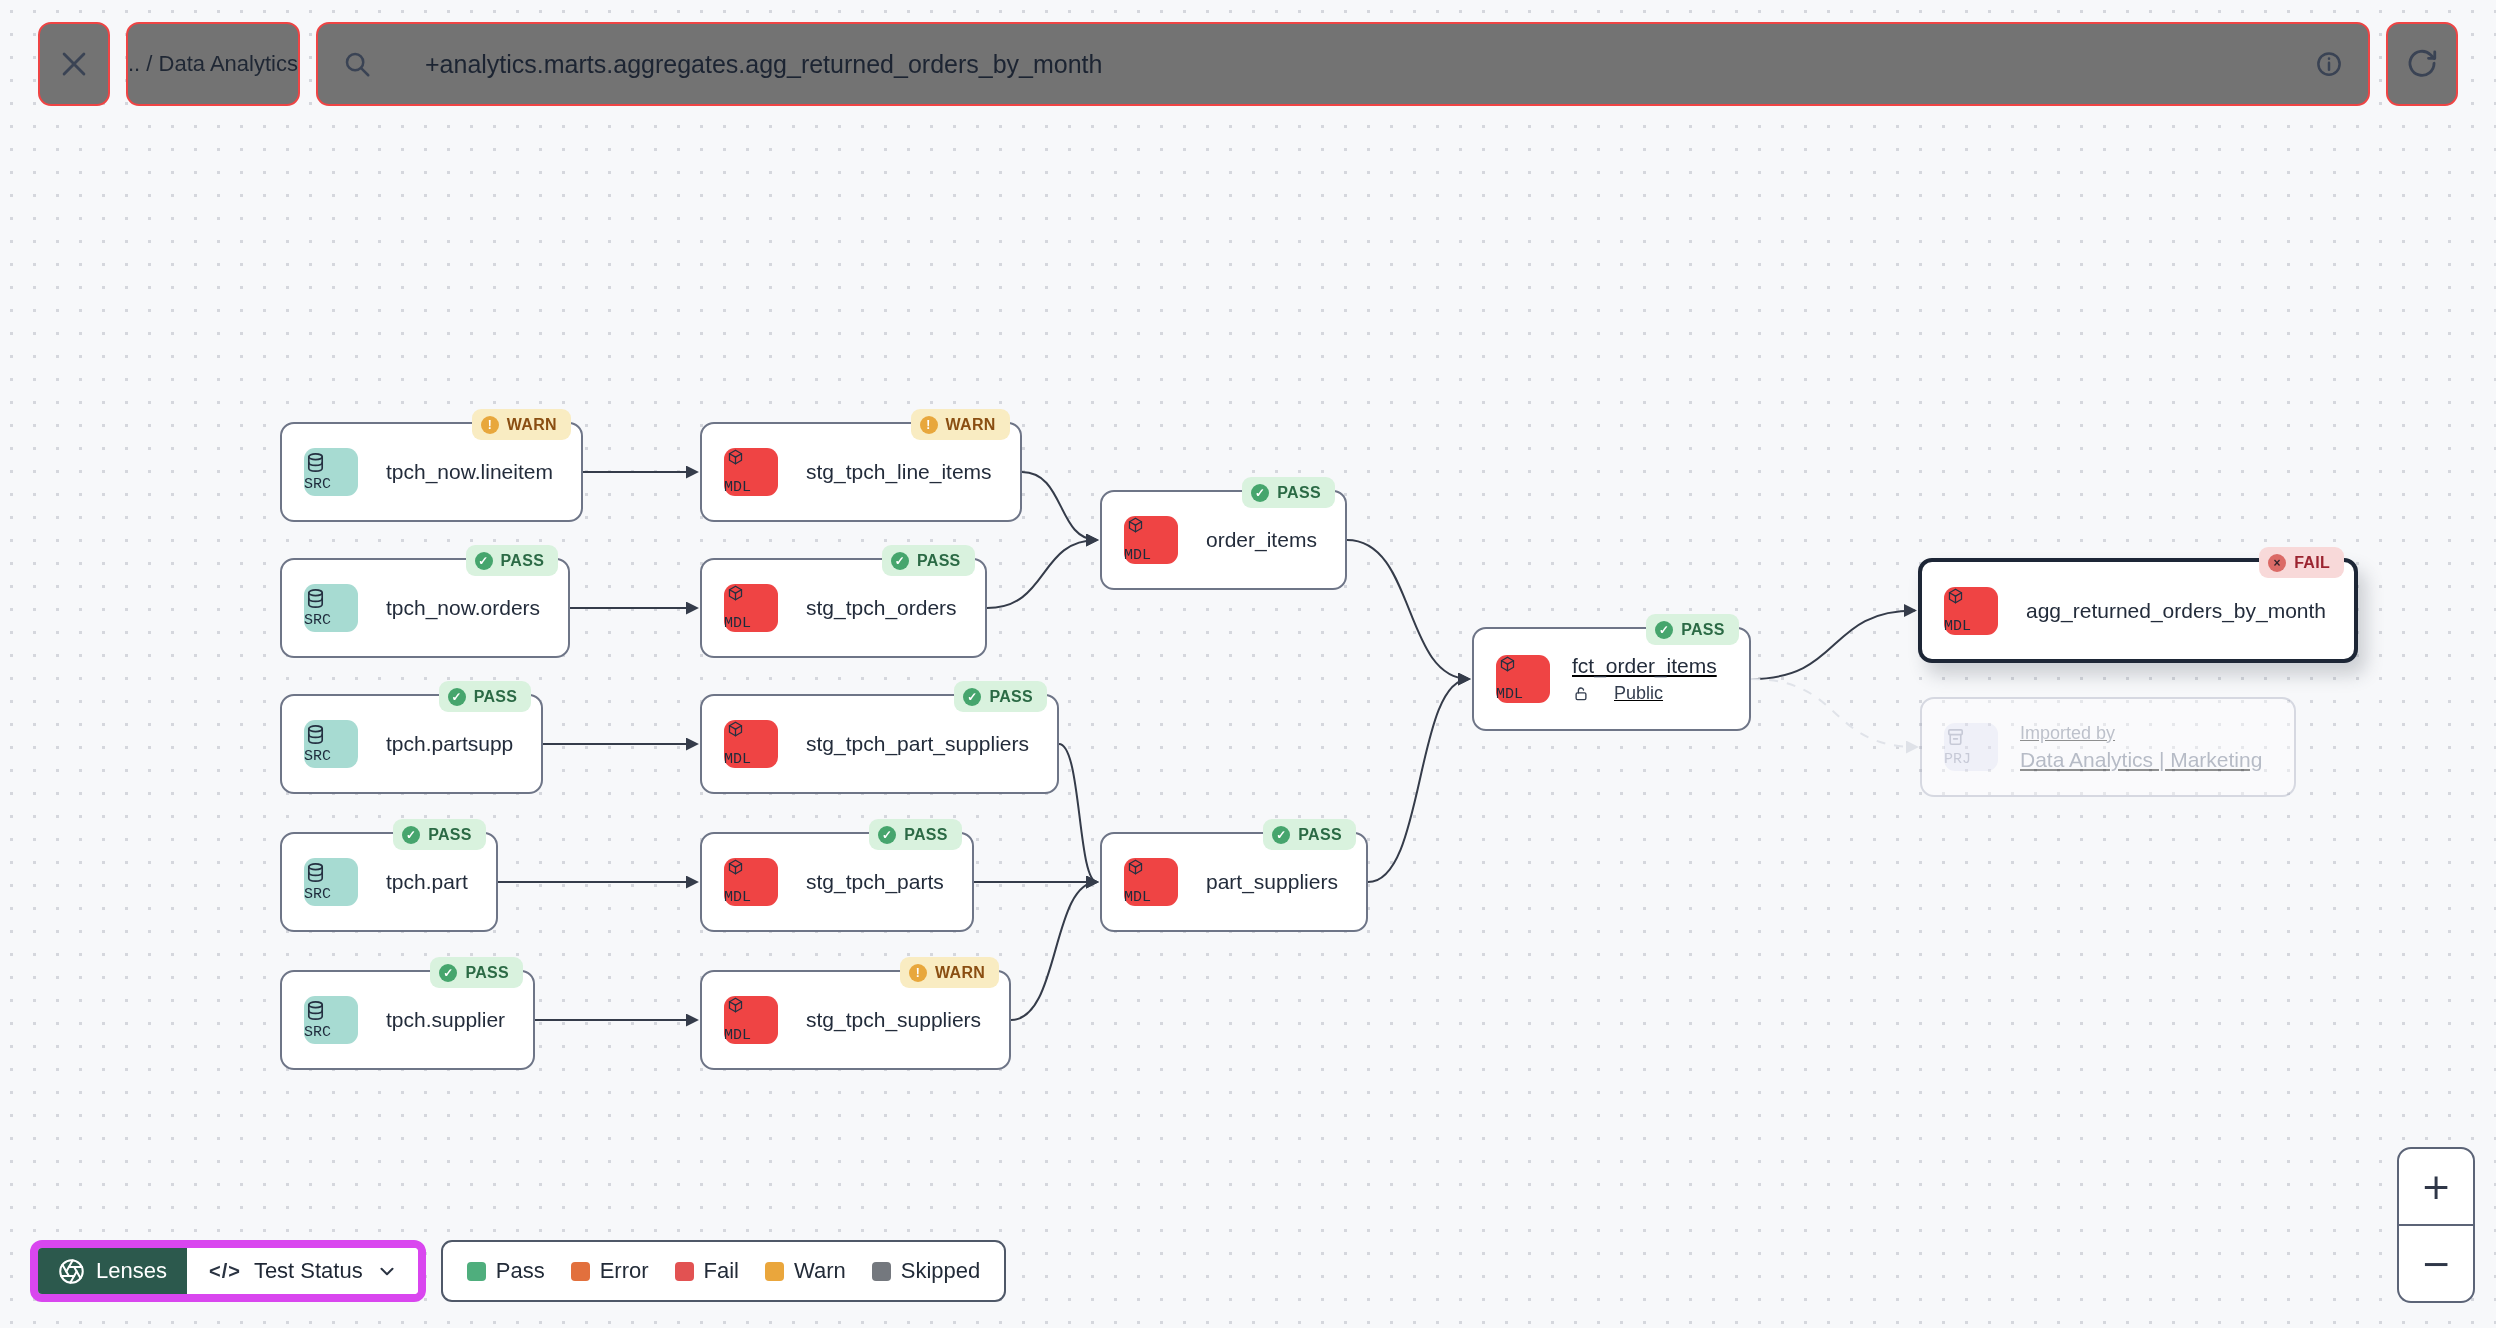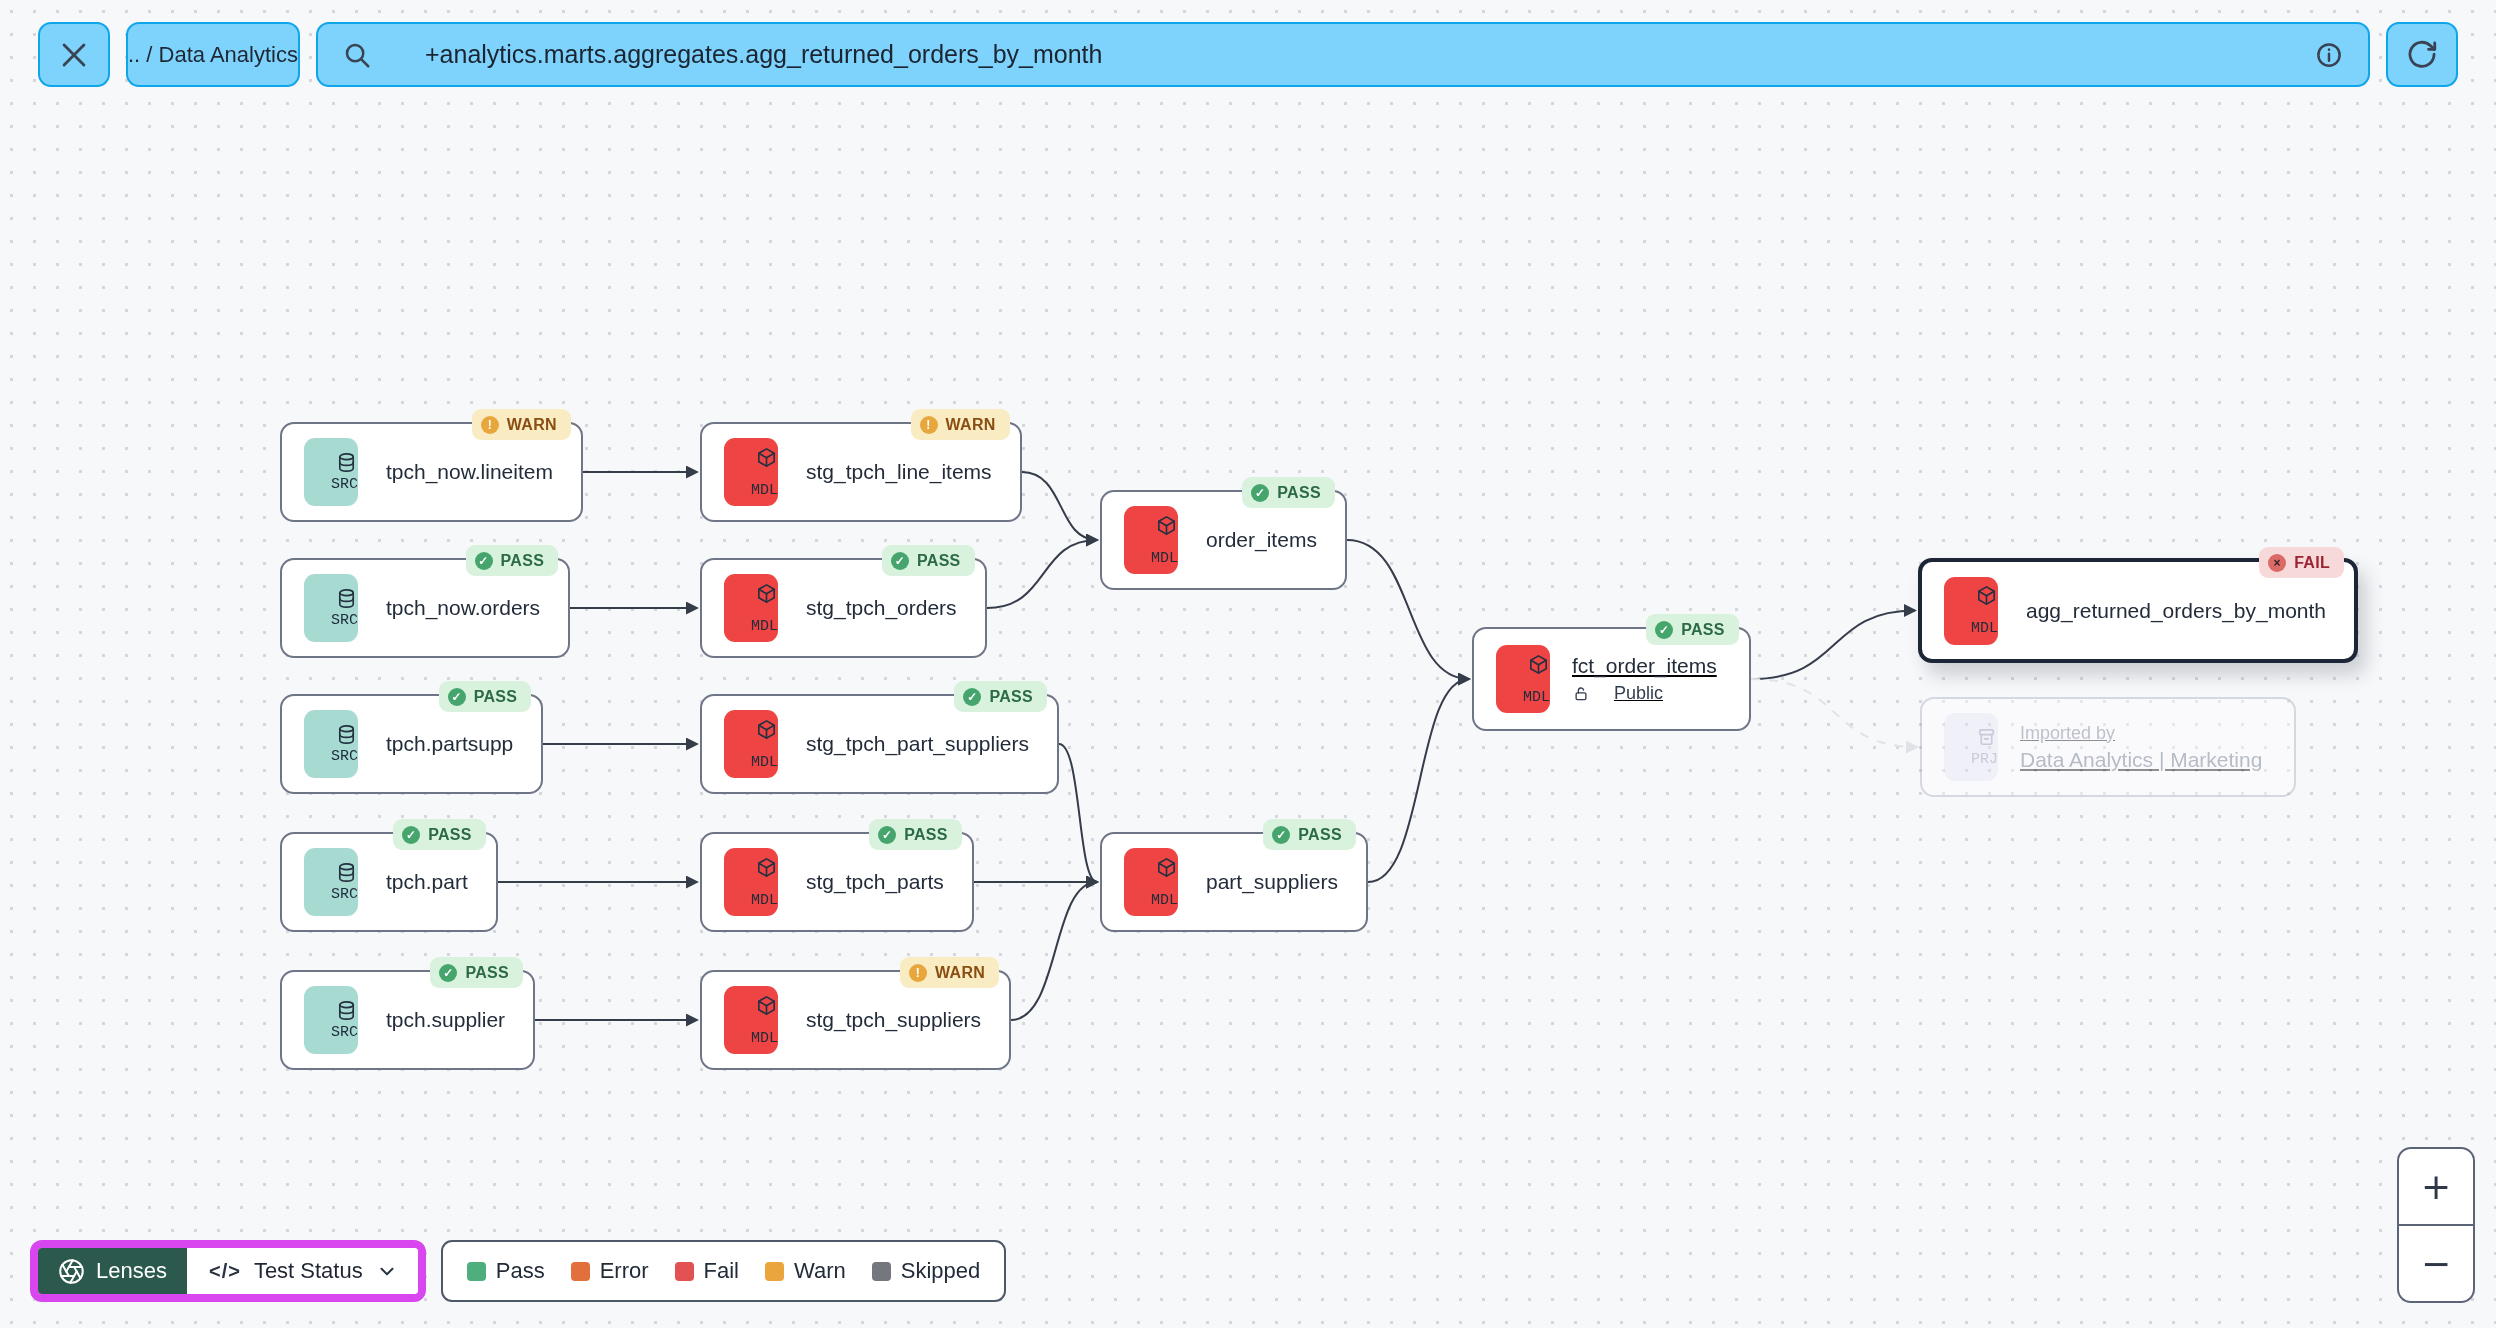--- a/index.html
+++ b/index.html
@@ -14,22 +14,22 @@
   .canvas{position:absolute;inset:0;}
   #edge-layer{position:absolute;left:0;top:0;width:2496px;height:1328px;}
   #node-layer{position:absolute;inset:0;}
   .node{
     position:absolute;display:flex;align-items:center;gap:22px;
     padding:0 22px;background:#ffffff;border:2px solid #6e7587;
     border-radius:14px;box-sizing:border-box;height:100px;
   }
   .node .nlabel{flex:1;text-align:center;white-space:nowrap;font-size:21px;color:#232c3b;padding:0 6px;}
   .tile{
-    width:54px;height:68px;border-radius:11px;flex:0 0 auto;
-    display:flex;flex-direction:column;align-items:flex-end;justify-content:center;gap:2px;
+    width:54px;height:48px;border-radius:11px;flex:0 0 auto;
+    display:flex;flex-direction:column;align-items:flex-start;justify-content:center;gap:2px;
     font-family:"Liberation Mono",monospace;font-size:15px;color:#1e2b3c;
   }
   .tile svg{width:23px;height:23px;stroke:#243041;fill:none;stroke-width:1.7;stroke-linecap:round;stroke-linejoin:round;}
   .tile-SRC{background:#a7dbd2;}
   .tile-MDL{background:#ef4444;gap:13px;}
   .tile-PRJ{background:#e6e6f7;color:#878ca8;}
   .tile-PRJ svg{stroke:#878ca8;}
   .badge{
     position:absolute;top:-15px;right:10px;height:31px;
     display:flex;align-items:center;gap:8px;padding:0 14px 0 9px;
@@ -46,22 +46,22 @@
   .node.faded{opacity:.42;border:2px solid #a9aec0;}
   .ncol{display:flex;flex-direction:column;justify-content:center;text-align:left;white-space:nowrap;padding-right:10px;text-decoration:underline;}
   .ncol .nmain{font-size:21px;color:#232c3b;}
   .ncol .naccess{display:flex;align-items:center;gap:24px;font-size:18px;color:#333d4e;margin-top:5px;}
   .naccess svg{width:18px;height:18px;stroke:#333d4e;fill:none;stroke-width:1.8;stroke-linecap:round;}
   .ncol .nsub{font-size:18px;color:#6e768b;margin-bottom:4px;}
   .ncol .nimp{font-size:21px;color:#5f6880;}
   
   .topbar{position:absolute;left:38px;right:38px;top:22px;display:flex;gap:16px;height:76px;}
   .chip{
-    background:#7dd3fc;border:2px solid #0ea5e9;border-radius:13px;box-sizing:border-box;
-    height:65px;display:flex;align-items:center;justify-content:center;color:#1f2734;
+    background:#737373;border:2px solid #ef4444;border-radius:13px;box-sizing:border-box;
+    height:84px;display:flex;align-items:center;justify-content:center;color:#1f2734;
   }
   button.chip{cursor:pointer;padding:0;font-family:inherit;}
   .chip-square{width:72px;flex:0 0 auto;}
   .chip-crumb{padding:0 30px;font-size:22px;flex:0 0 auto;}
   .chip-search{flex:1;justify-content:flex-start;padding:0 24px;gap:16px;}
   .chip-search input{
     border:none;outline:none;background:transparent;flex:1;
     font-family:"Liberation Sans",sans-serif;font-size:25px;color:#1c2432;margin-left:35px;
   }
   .icon-svg{width:30px;height:30px;stroke:#3a4354;fill:none;stroke-width:2;stroke-linecap:round;stroke-linejoin:round;flex:0 0 auto;}

